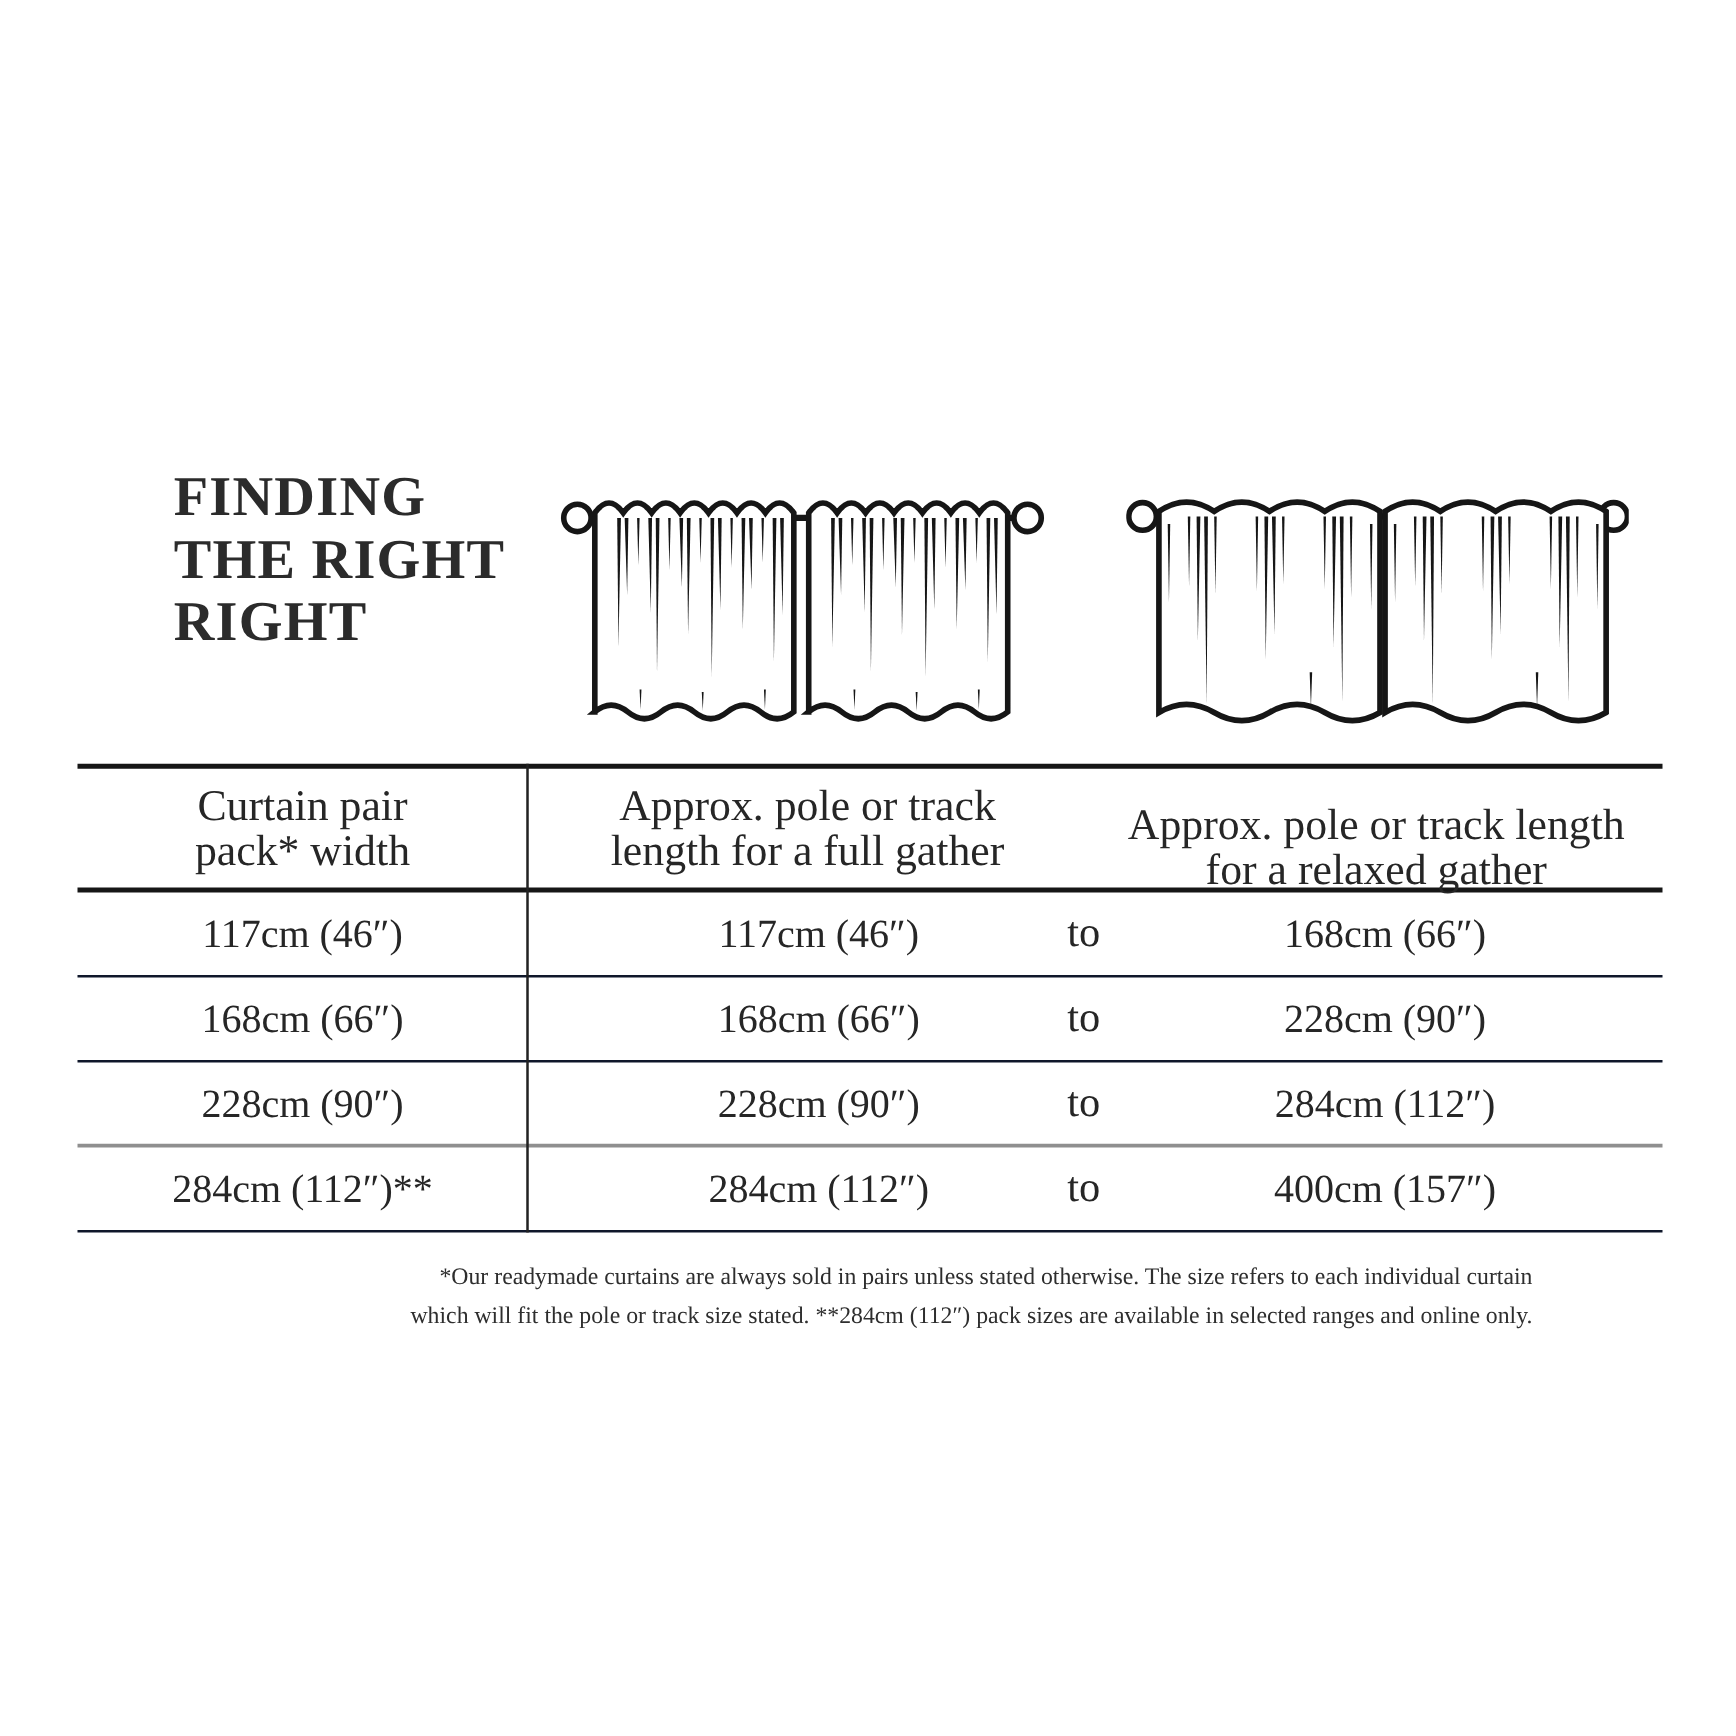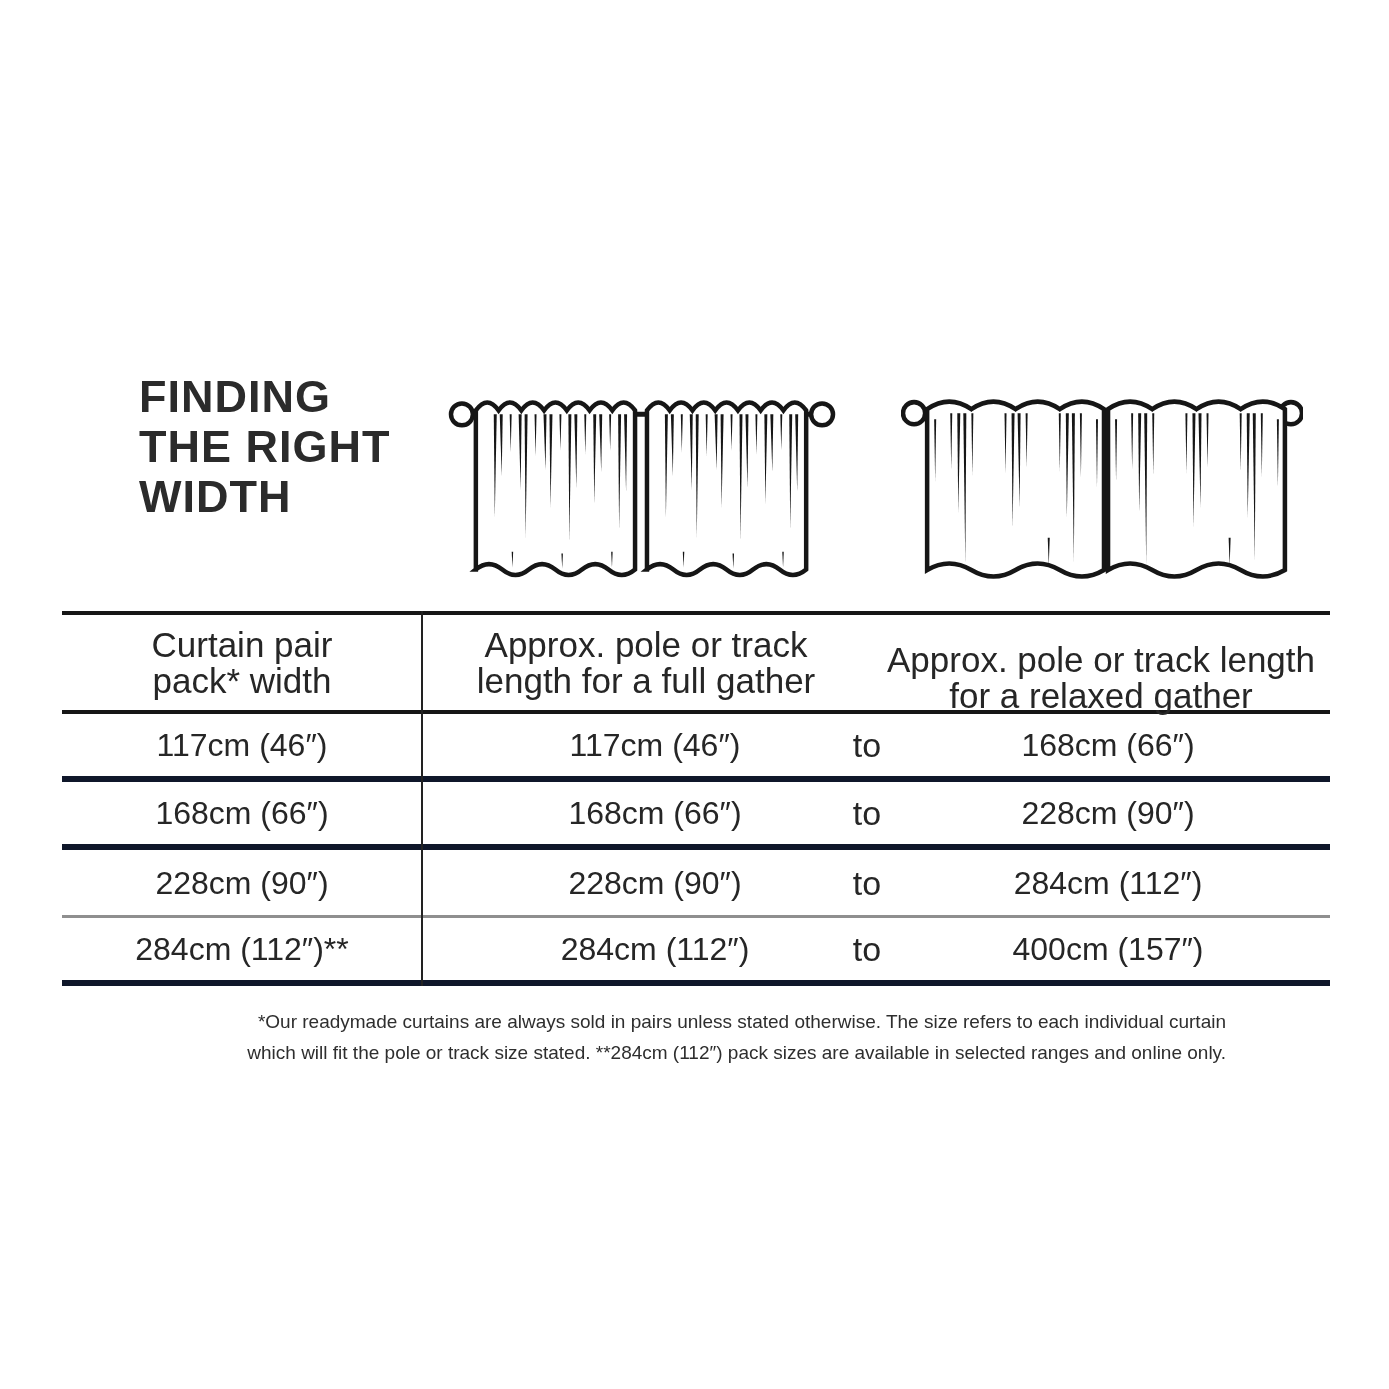--- a/index.html
+++ b/index.html
@@ -2,21 +2,21 @@
 <html><head>
 <meta charset="utf-8">
 <style>
   * { margin: 0; padding: 0; box-sizing: border-box; }
   html, body { background: #ffffff; }
   .canvas {
     position: relative;
     width: 1389px;
     height: 1389px;
     background: #ffffff;
-    font-family: Liberation Sans, sans-serif;
+    font-family: Liberation Serif, serif;
     color: #2b2b2b;
     overflow: hidden;
   }
 
   
   .title {
     position: absolute;
     left: 139px;
     top: 372px;
     font-size: 45px;
@@ -49,21 +49,21 @@
     color: #262626;
   }
   .th { position: absolute; top: 50%; text-align: center; white-space: nowrap; }
   .th1 { left: 0; width: 360px; transform: translateY(-50%); }
   .th2 { left: 584px; transform: translate(-50%, -50%); }
   .th3 { left: 1039px; transform: translate(-50%, -50%); margin-top: 15px; }
 
   .trow {
     position: relative;
     height: 68px;
-    border-bottom: 6px solid #0f172a;
+    border-bottom: 2px solid #0f172a;
     font-size: 32px;
     color: #262626;
   }
   .trow.gray-sep { border-bottom: 3px solid #8f8f8f; }
   .cell { position: absolute; top: 50%; white-space: nowrap; }
   .c1  { left: 0; width: 360px; text-align: center; transform: translateY(-50%); }
   .c2  { left: 593px;  transform: translate(-50%, -50%); }
   .cto { left: 805px;  transform: translate(-50%, -50%); font-size: 34px; }
   .c3  { left: 1046px; transform: translate(-50%, -50%); }
 
@@ -89,21 +89,21 @@
   }
 </style>
 </head>
 <body>
 
 <div class="canvas">
 
   <h1 class="title">
     <div>FINDING</div>
     <div>THE RIGHT</div>
-    <div>WIDTH</div>
+    <div>RIGHT</div>
   </h1>
 
   <div class="illus illus-full">
     <svg viewBox="0 0 390 200">
       <line x1="14" y1="34" x2="376" y2="34" stroke="#161616" stroke-width="5"></line>
       <circle cx="14" cy="34" r="11" fill="#ffffff" stroke="#161616" stroke-width="4.5"></circle>
       <circle cx="376" cy="34" r="11" fill="#ffffff" stroke="#161616" stroke-width="4.5"></circle>
       <g id="pF" transform="translate(28,0)">
         <path d="M0 190 V30
                  q 11.43 -16 22.86 0 q 11.43 -16 22.86 0 q 11.43 -16 22.86 0 q 11.43 -16 22.86 0 q 11.43 -16 22.86 0 q 11.43 -16 22.86 0 q 11.43 -16 22.86 0

